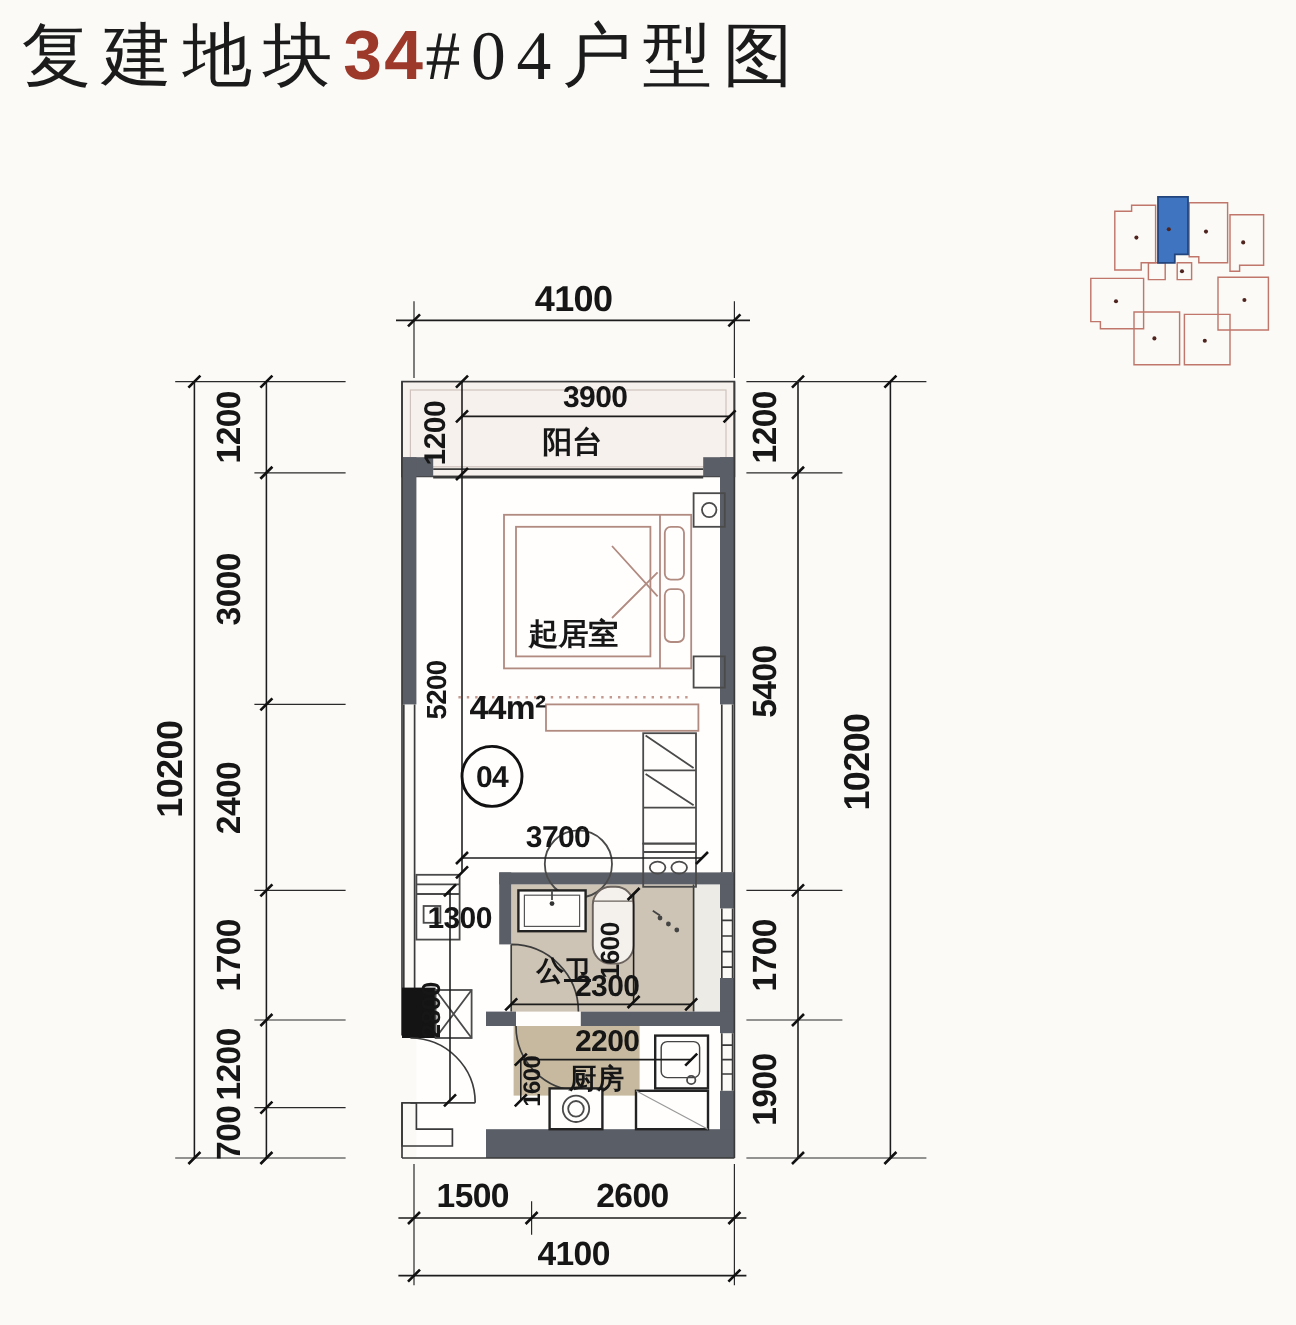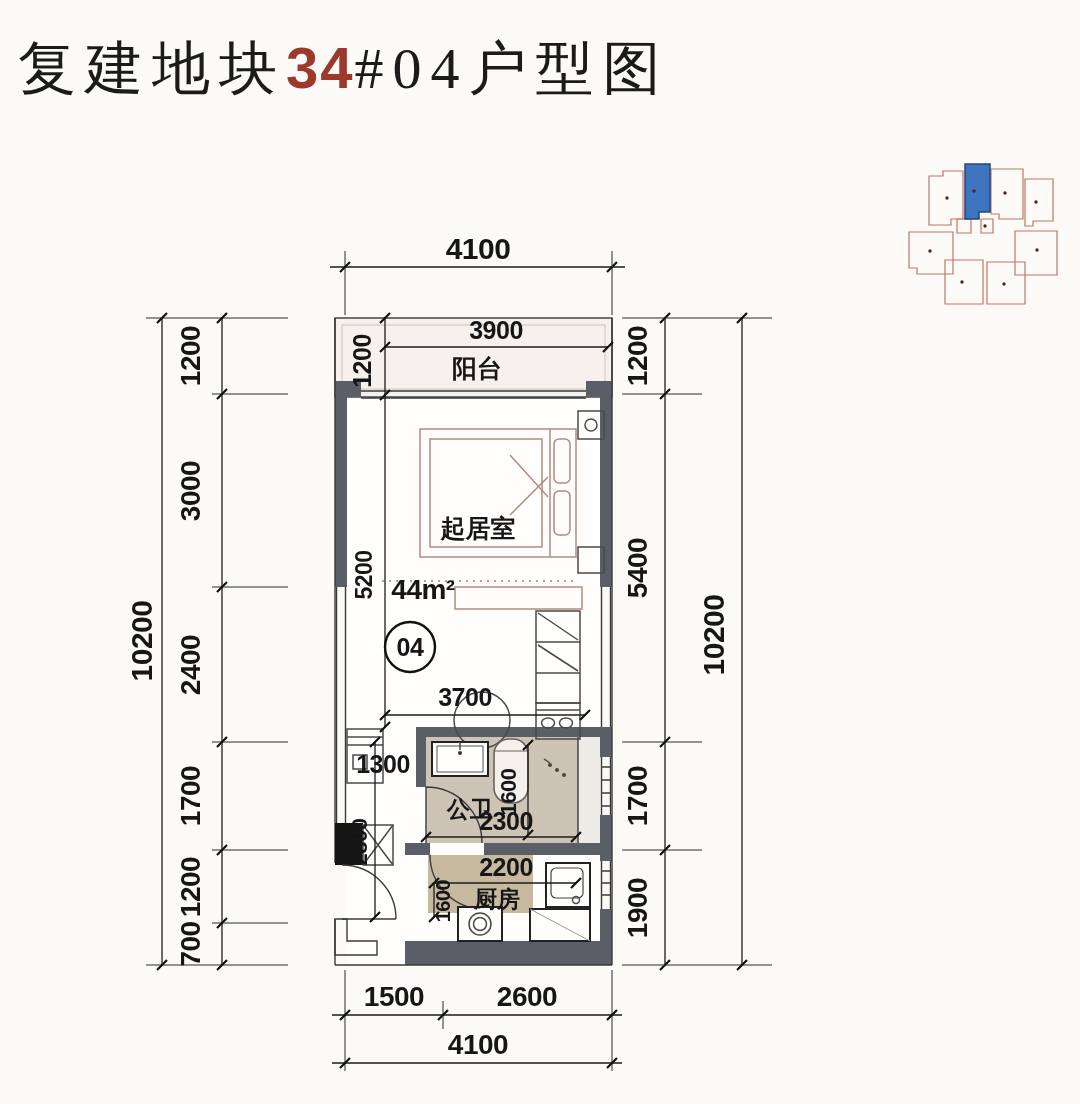--- a/index.html
+++ b/index.html
@@ -2,21 +2,21 @@
 <html><head>
 <meta charset="utf-8">
 <style>
   html,body{margin:0;padding:0;}
   body{
     width:1080px;height:1104px;position:relative;overflow:hidden;
     background:#fbfaf7;
     font-family:"Liberation Sans", sans-serif;
   }
   .title{
-    position:absolute;left:18px;top:30px;
+    position:absolute;left:18px;top:8px;
     font-family:"Liberation Serif", serif;
     font-size:58px;letter-spacing:9px;color:#1b1b1b;white-space:nowrap;
   }
   .title .blockno{
     font-family:"Liberation Sans", sans-serif;
     font-weight:700;color:#9d392b;letter-spacing:2px;
   }
   svg text{
     font-family:"Liberation Sans", sans-serif;
     fill:#161616;

